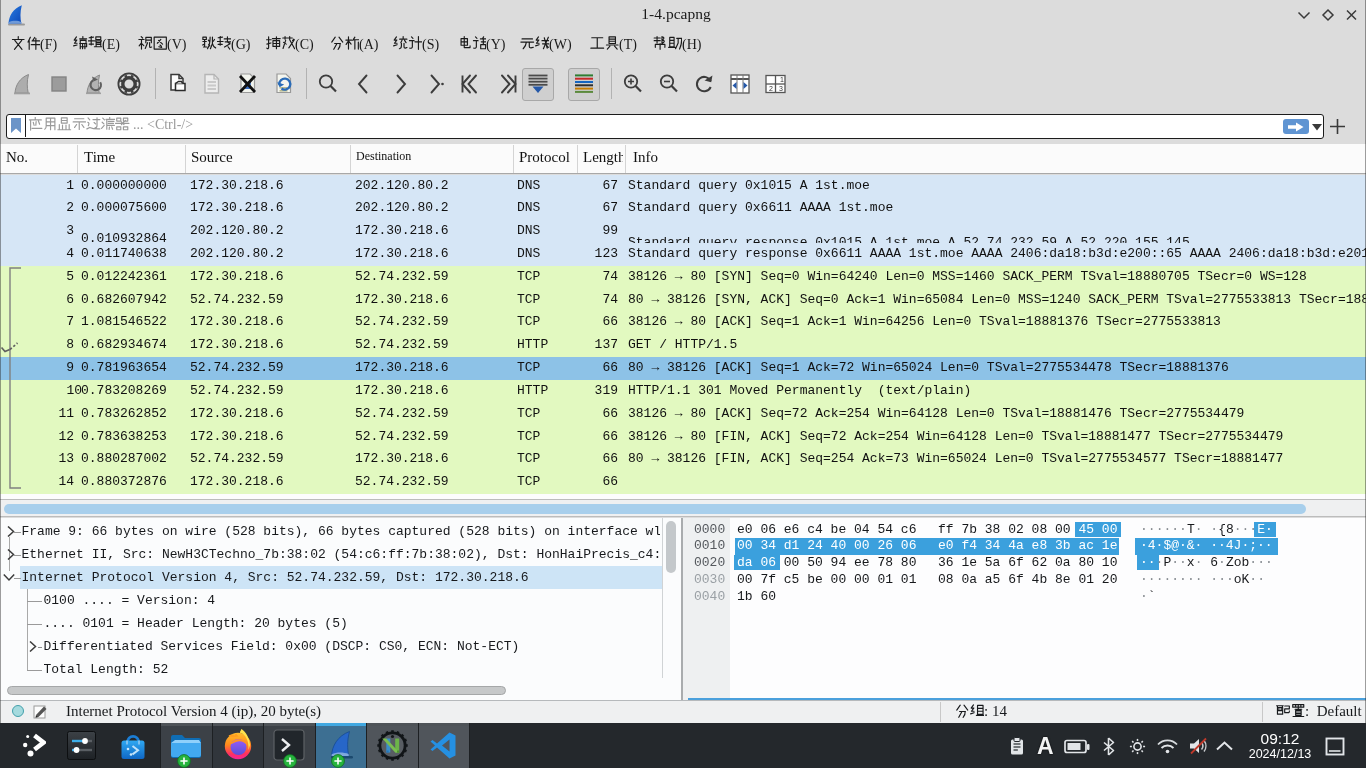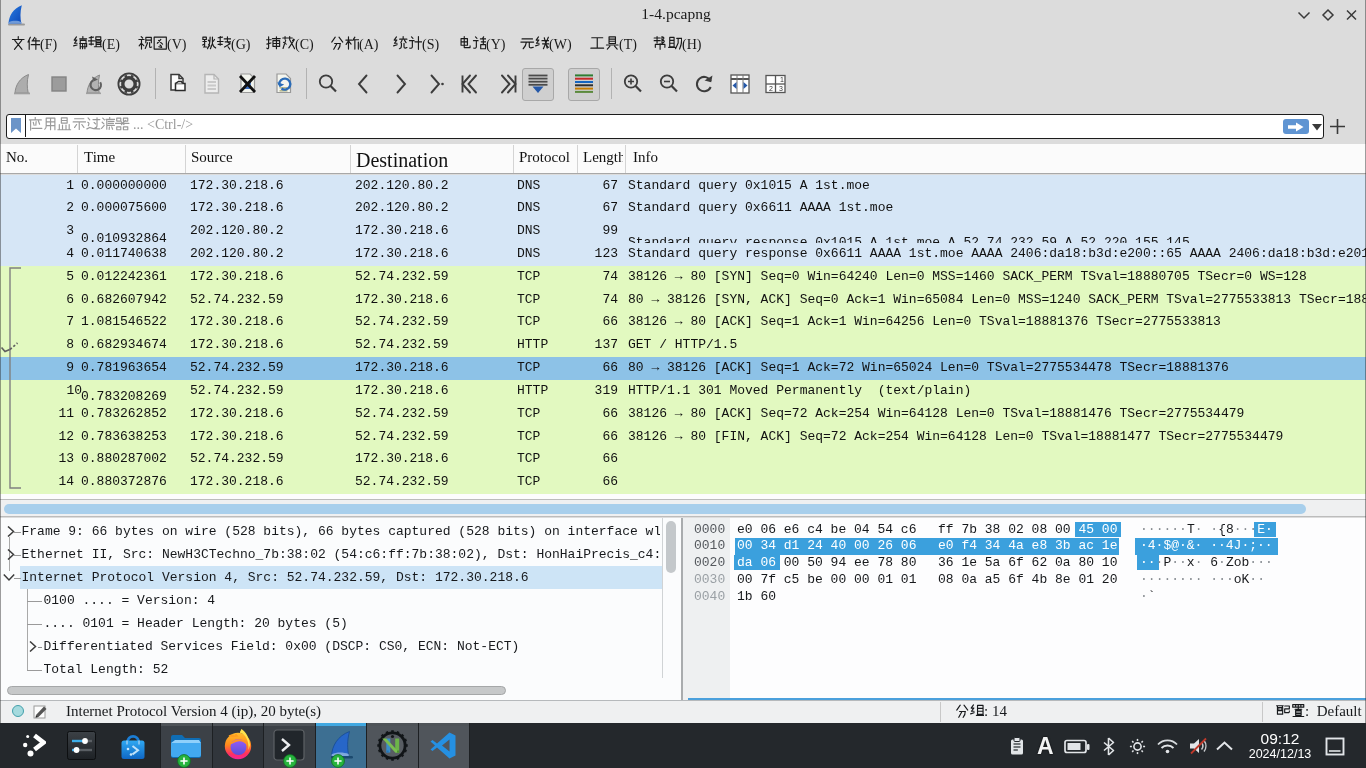--- a/index.html
+++ b/index.html
@@ -256,21 +256,21 @@
 <div class="abs" style="left:0;top:144px;width:1366px;height:30px;background:#fbfbfb;border-bottom:1.4px solid #a8a8a8;box-sizing:border-box;"></div>
     <div class="abs" style="left:77px;top:145px;width:1px;height:28px;background:#d4d4d4;"></div>
     <div class="abs" style="left:185px;top:145px;width:1px;height:28px;background:#d4d4d4;"></div>
     <div class="abs" style="left:350px;top:145px;width:1px;height:28px;background:#d4d4d4;"></div>
     <div class="abs" style="left:513px;top:145px;width:1px;height:28px;background:#d4d4d4;"></div>
     <div class="abs" style="left:577px;top:145px;width:1px;height:28px;background:#d4d4d4;"></div>
     <div class="abs" style="left:625px;top:145px;width:1px;height:28px;background:#d4d4d4;"></div>
     <div class="abs ser" style="left:6px;top:149px;font-size:15px;color:#111;">No.</div>
     <div class="abs ser" style="left:84px;top:149px;font-size:15px;color:#111;">Time</div>
     <div class="abs ser" style="left:191px;top:149px;font-size:15px;color:#111;">Source</div>
-    <div class="abs ser" style="left:356px;top:149px;font-size:20px;color:#111;">Destination</div>
+    <div class="abs ser" style="left:356px;top:149px;font-size:12px;color:#111;">Destination</div>
     <div class="abs ser" style="left:519px;top:149px;font-size:15px;color:#111;">Protocol</div>
     <div class="abs ser" style="left:583px;top:149px;font-size:15px;color:#111;width:40px;overflow:hidden;white-space:nowrap;">Length</div>
     <div class="abs ser" style="left:633px;top:149px;font-size:15px;color:#111;">Info</div>
     <div class="abs" style="left:0;top:174.5px;width:1366px;height:319.5px;background:#fff;"></div>
     <div class="abs" style="left:0;top:174.50px;width:1366px;height:22.82px;background:#d6e6f6;"></div>
     <div class="abs mono" style="top:174.50px;height:22.82px;line-height:22.82px;color:#111;left:0;width:74px;text-align:right;">1</div>
     <div class="abs mono" style="top:174.50px;height:22.82px;line-height:22.82px;color:#111;left:81px;">0.000000000</div>
     <div class="abs mono" style="top:174.50px;height:22.82px;line-height:22.82px;color:#111;left:190px;">172.30.218.6</div>
     <div class="abs mono" style="top:174.50px;height:22.82px;line-height:22.82px;color:#111;left:355px;">202.120.80.2</div>
     <div class="abs mono" style="top:174.50px;height:22.82px;line-height:22.82px;color:#111;left:517px;">DNS</div>
@@ -335,21 +335,21 @@
     <div class="abs" style="left:0;top:357.06px;width:1366px;height:22.82px;background:#8dc2e7;"></div>
     <div class="abs mono" style="top:357.06px;height:22.82px;line-height:22.82px;color:#111;left:0;width:74px;text-align:right;">9</div>
     <div class="abs mono" style="top:357.06px;height:22.82px;line-height:22.82px;color:#111;left:81px;">0.781963654</div>
     <div class="abs mono" style="top:357.06px;height:22.82px;line-height:22.82px;color:#111;left:190px;">52.74.232.59</div>
     <div class="abs mono" style="top:357.06px;height:22.82px;line-height:22.82px;color:#111;left:355px;">172.30.218.6</div>
     <div class="abs mono" style="top:357.06px;height:22.82px;line-height:22.82px;color:#111;left:517px;">TCP</div>
     <div class="abs mono" style="top:357.06px;height:22.82px;line-height:22.82px;color:#111;left:560px;width:58px;text-align:right;">66</div>
     <div class="abs mono" style="top:357.06px;height:22.82px;line-height:22.82px;color:#111;left:628px;width:738px;overflow:hidden;">80 → 38126 [ACK] Seq=1 Ack=72 Win=65024 Len=0 TSval=2775534478 TSecr=18881376</div>
     <div class="abs" style="left:0;top:379.88px;width:1366px;height:22.82px;background:#e2f9c0;"></div>
     <div class="abs mono" style="top:379.88px;height:22.82px;line-height:22.82px;color:#111;left:0;width:74px;text-align:right;padding-left:8px;">10</div>
-    <div class="abs mono" style="top:379.88px;height:22.82px;line-height:22.82px;color:#111;left:81px;margin-top:6px;">0.783208269</div>
+    <div class="abs mono" style="top:379.88px;height:22.82px;line-height:22.82px;color:#111;left:81px;">0.783208269</div>
     <div class="abs mono" style="top:379.88px;height:22.82px;line-height:22.82px;color:#111;left:190px;">52.74.232.59</div>
     <div class="abs mono" style="top:379.88px;height:22.82px;line-height:22.82px;color:#111;left:355px;">172.30.218.6</div>
     <div class="abs mono" style="top:379.88px;height:22.82px;line-height:22.82px;color:#111;left:517px;">HTTP</div>
     <div class="abs mono" style="top:379.88px;height:22.82px;line-height:22.82px;color:#111;left:560px;width:58px;text-align:right;">319</div>
     <div class="abs mono" style="top:379.88px;height:22.82px;line-height:22.82px;color:#111;left:628px;width:738px;overflow:hidden;">HTTP/1.1 301 Moved Permanently  (text/plain)</div>
     <div class="abs" style="left:0;top:402.70px;width:1366px;height:22.82px;background:#e2f9c0;"></div>
     <div class="abs mono" style="top:402.70px;height:22.82px;line-height:22.82px;color:#111;left:0;width:74px;text-align:right;">11</div>
     <div class="abs mono" style="top:402.70px;height:22.82px;line-height:22.82px;color:#111;left:81px;">0.783262852</div>
     <div class="abs mono" style="top:402.70px;height:22.82px;line-height:22.82px;color:#111;left:190px;">172.30.218.6</div>
     <div class="abs mono" style="top:402.70px;height:22.82px;line-height:22.82px;color:#111;left:355px;">52.74.232.59</div>
@@ -364,20 +364,21 @@
     <div class="abs mono" style="top:425.52px;height:22.82px;line-height:22.82px;color:#111;left:517px;">TCP</div>
     <div class="abs mono" style="top:425.52px;height:22.82px;line-height:22.82px;color:#111;left:560px;width:58px;text-align:right;">66</div>
     <div class="abs mono" style="top:425.52px;height:22.82px;line-height:22.82px;color:#111;left:628px;width:738px;overflow:hidden;">38126 → 80 [FIN, ACK] Seq=72 Ack=254 Win=64128 Len=0 TSval=18881477 TSecr=2775534479</div>
     <div class="abs" style="left:0;top:448.34px;width:1366px;height:22.82px;background:#e2f9c0;"></div>
     <div class="abs mono" style="top:448.34px;height:22.82px;line-height:22.82px;color:#111;left:0;width:74px;text-align:right;">13</div>
     <div class="abs mono" style="top:448.34px;height:22.82px;line-height:22.82px;color:#111;left:81px;">0.880287002</div>
     <div class="abs mono" style="top:448.34px;height:22.82px;line-height:22.82px;color:#111;left:190px;">52.74.232.59</div>
     <div class="abs mono" style="top:448.34px;height:22.82px;line-height:22.82px;color:#111;left:355px;">172.30.218.6</div>
     <div class="abs mono" style="top:448.34px;height:22.82px;line-height:22.82px;color:#111;left:517px;">TCP</div>
     <div class="abs mono" style="top:448.34px;height:22.82px;line-height:22.82px;color:#111;left:560px;width:58px;text-align:right;">66</div>
+    <div class="abs mono" style="top:448.34px;height:22.82px;line-height:22.82px;color:#111;left:628px;width:738px;overflow:hidden;">80 → 38126 [FIN, ACK] Seq=254 Ack=73 Win=65024 Len=0 TSval=2775534577 TSecr=18881477</div>
     <div class="abs" style="left:0;top:471.16px;width:1366px;height:22.82px;background:#e2f9c0;"></div>
     <div class="abs mono" style="top:471.16px;height:22.82px;line-height:22.82px;color:#111;left:0;width:74px;text-align:right;">14</div>
     <div class="abs mono" style="top:471.16px;height:22.82px;line-height:22.82px;color:#111;left:81px;">0.880372876</div>
     <div class="abs mono" style="top:471.16px;height:22.82px;line-height:22.82px;color:#111;left:190px;">172.30.218.6</div>
     <div class="abs mono" style="top:471.16px;height:22.82px;line-height:22.82px;color:#111;left:355px;">52.74.232.59</div>
     <div class="abs mono" style="top:471.16px;height:22.82px;line-height:22.82px;color:#111;left:517px;">TCP</div>
     <div class="abs mono" style="top:471.16px;height:22.82px;line-height:22.82px;color:#111;left:560px;width:58px;text-align:right;">66</div>
     <svg class="abs" style="left:0;top:174.5px;" width="30" height="320" viewBox="0 0 30 320">
 <path d="M21,93 H10 V313 H21" fill="none" stroke="#808080" stroke-width="1.4"></path>
 <path d="M1.5,172.5 L5,176.5 L9.7,174.5" fill="none" stroke="#606060" stroke-width="1.7"></path>

